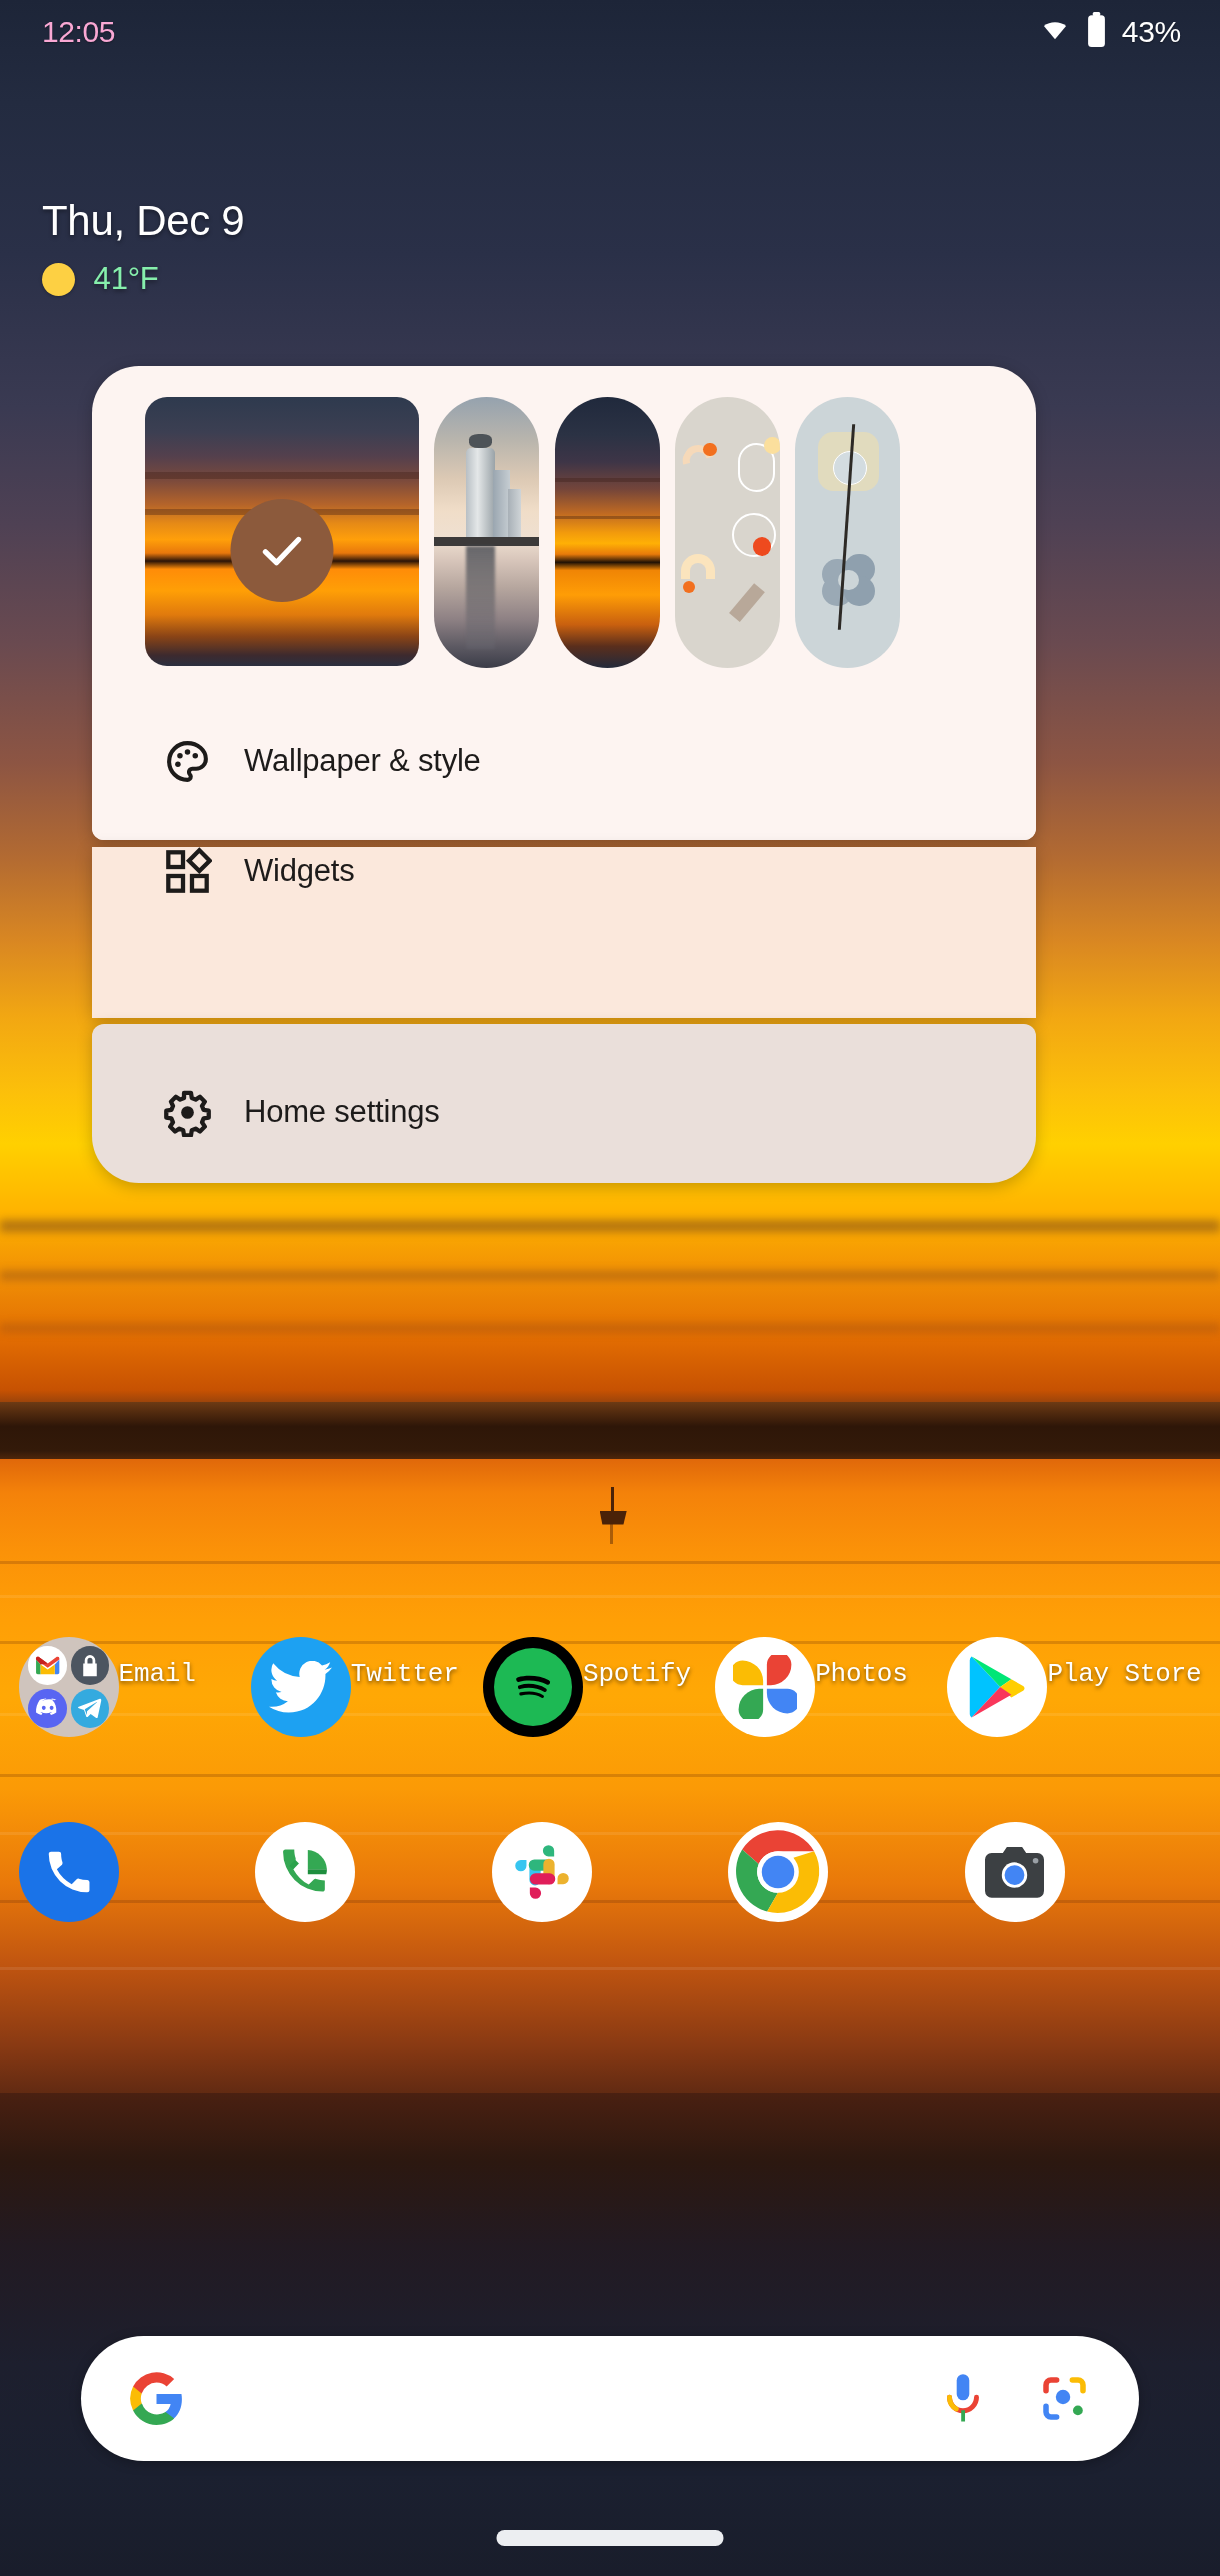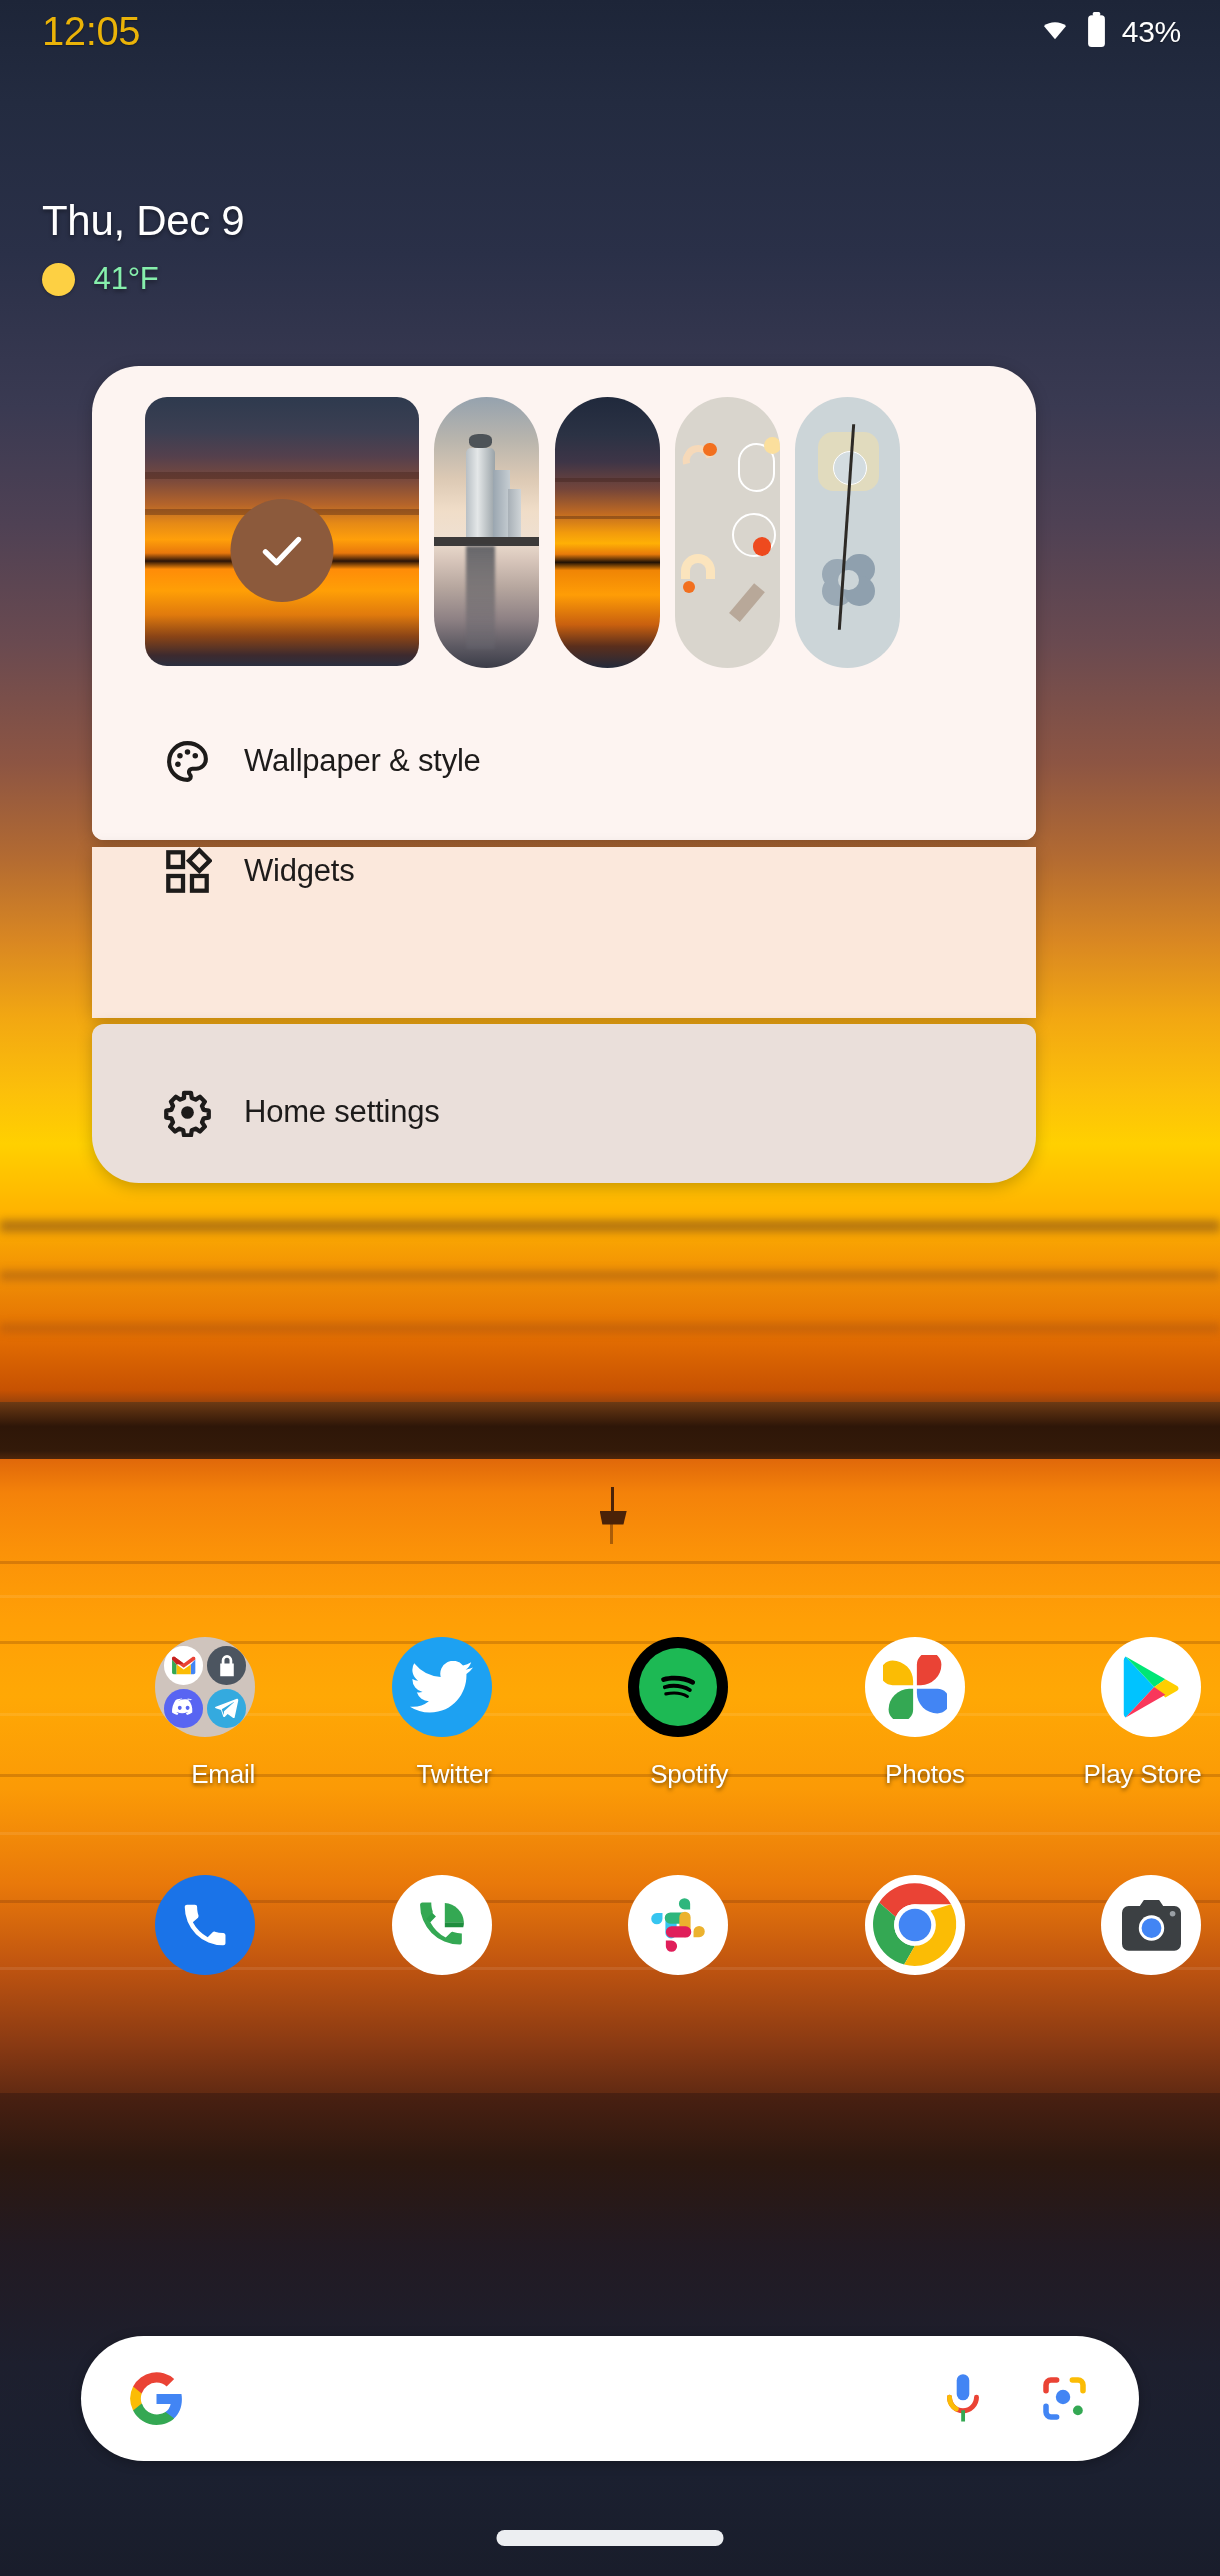--- a/index.html
+++ b/index.html
@@ -88,21 +88,21 @@
     background:rgba(74,34,8,.45);
   }
 
   
   #statusbar {
     position:absolute; left:0; right:0; top:0; height:63px; z-index:20;
     display:flex; align-items:center; justify-content:space-between;
     padding:0 39px 0 42px;
   }
   .sb-time {
-    color:#eab308; font-size:40px; letter-spacing:-0.4px; font-weight:400;
+    color:#f9a8d4; font-size:30px; letter-spacing:-0.4px; font-weight:400;
     text-shadow:0 0.8px 1.7px rgba(0,0,0,.35);
   }
   .sb-right { display:flex; align-items:center; gap:14.4px; }
   .sb-pct { color:#fff; font-size:30px; font-weight:400; letter-spacing:-0.3px;
             text-shadow:0 0.8px 1.7px rgba(0,0,0,.35); }
 
   
   #datewidget { position:absolute; left:42px; top:198px; z-index:15; }
   .dw-date {
     color:#fff; font-size:42px; font-weight:400; letter-spacing:-0.3px;
@@ -211,21 +211,21 @@
     background:#eadfda; height:159px; margin-top:6.8px;
     border-radius:12px 12px 47px 47px;
     display:flex; align-items:center;
   }
   .icon-box { width:49px; height:49px; flex:none; }
 
   
   #apps { position:absolute; left:0; right:0; top:1637px; z-index:12; }
   .app-row { display:flex; padding:0 18.6px; }
   .app-cell {
-    flex:1; display:flex; flex-direction:column; align-items:flex-end;
+    flex:1; display:flex; flex-direction:row; align-items:flex-start;font-family:Liberation Mono, monospace;
   }
   .app-icon {
     width:100px; height:100px; border-radius:50%;
     display:flex; align-items:center; justify-content:center;
     position:relative; overflow:hidden;
   }
   .app-label {
     margin-top:22px; color:#fff; font-size:26px; font-weight:400;
     letter-spacing:-0.2px; text-shadow:0 1.7px 4.2px rgba(0,0,0,.55);
     white-space:nowrap;

